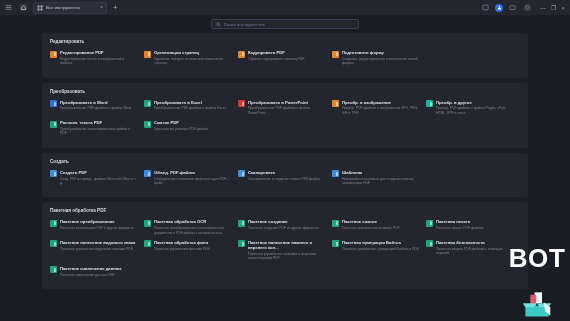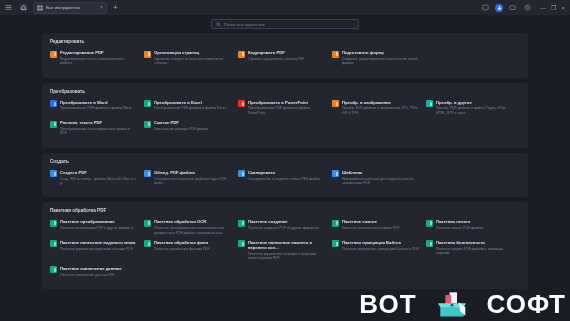--- a/index.html
+++ b/index.html
@@ -78,21 +78,21 @@
   .card-title {
     font-size: 4.2px; color: #dfe3ec; line-height: 1.25;
     margin-bottom: 1.5px; font-weight: bold;
   }
   .card-desc { font-size: 3.4px; color: #7e8495; line-height: 1.3; }
 
   .watermark {
     position: absolute; right: 4px; bottom: 2px;
     display: flex; align-items: center; gap: 18px;
     font-size: 26px; font-weight: bold; color: #ffffff;
-    letter-spacing: 1px; line-height: 1; pointer-events: none;
+    letter-spacing: 1px; line-height: 1; pointer-events: none; flex-direction: column;
   }
   .wm-box { width: 34px; height: 30px; flex: none; }
 </style>
 </head>
 <body>
 
 <div class="app">
 
   <div class="titlebar">
     <div class="tb-btn">
@@ -373,15 +373,14 @@
   <div class="watermark">
     <span>ВОТ</span>
     <svg class="wm-box" viewBox="0 0 40 36">
       <rect x="17" y="4" width="9" height="13" fill="#f0f2f5"></rect>
       <rect x="12" y="7" width="7" height="11" fill="#e8566d"></rect>
       <rect x="6" y="20" width="28" height="13" fill="#3ec8c8"></rect>
       <polygon points="3,17 20,17 17,22 6,22" fill="#6fe0dc"></polygon>
       <polygon points="20,17 37,17 34,22 23,22" fill="#6fe0dc"></polygon>
       <polygon points="28,16 36,22 36,32 30,27" fill="#f0f2f5"></polygon>
     </svg>
-    <span>СОФТ</span>
   </div>
 </div>
 
 </body></html>

